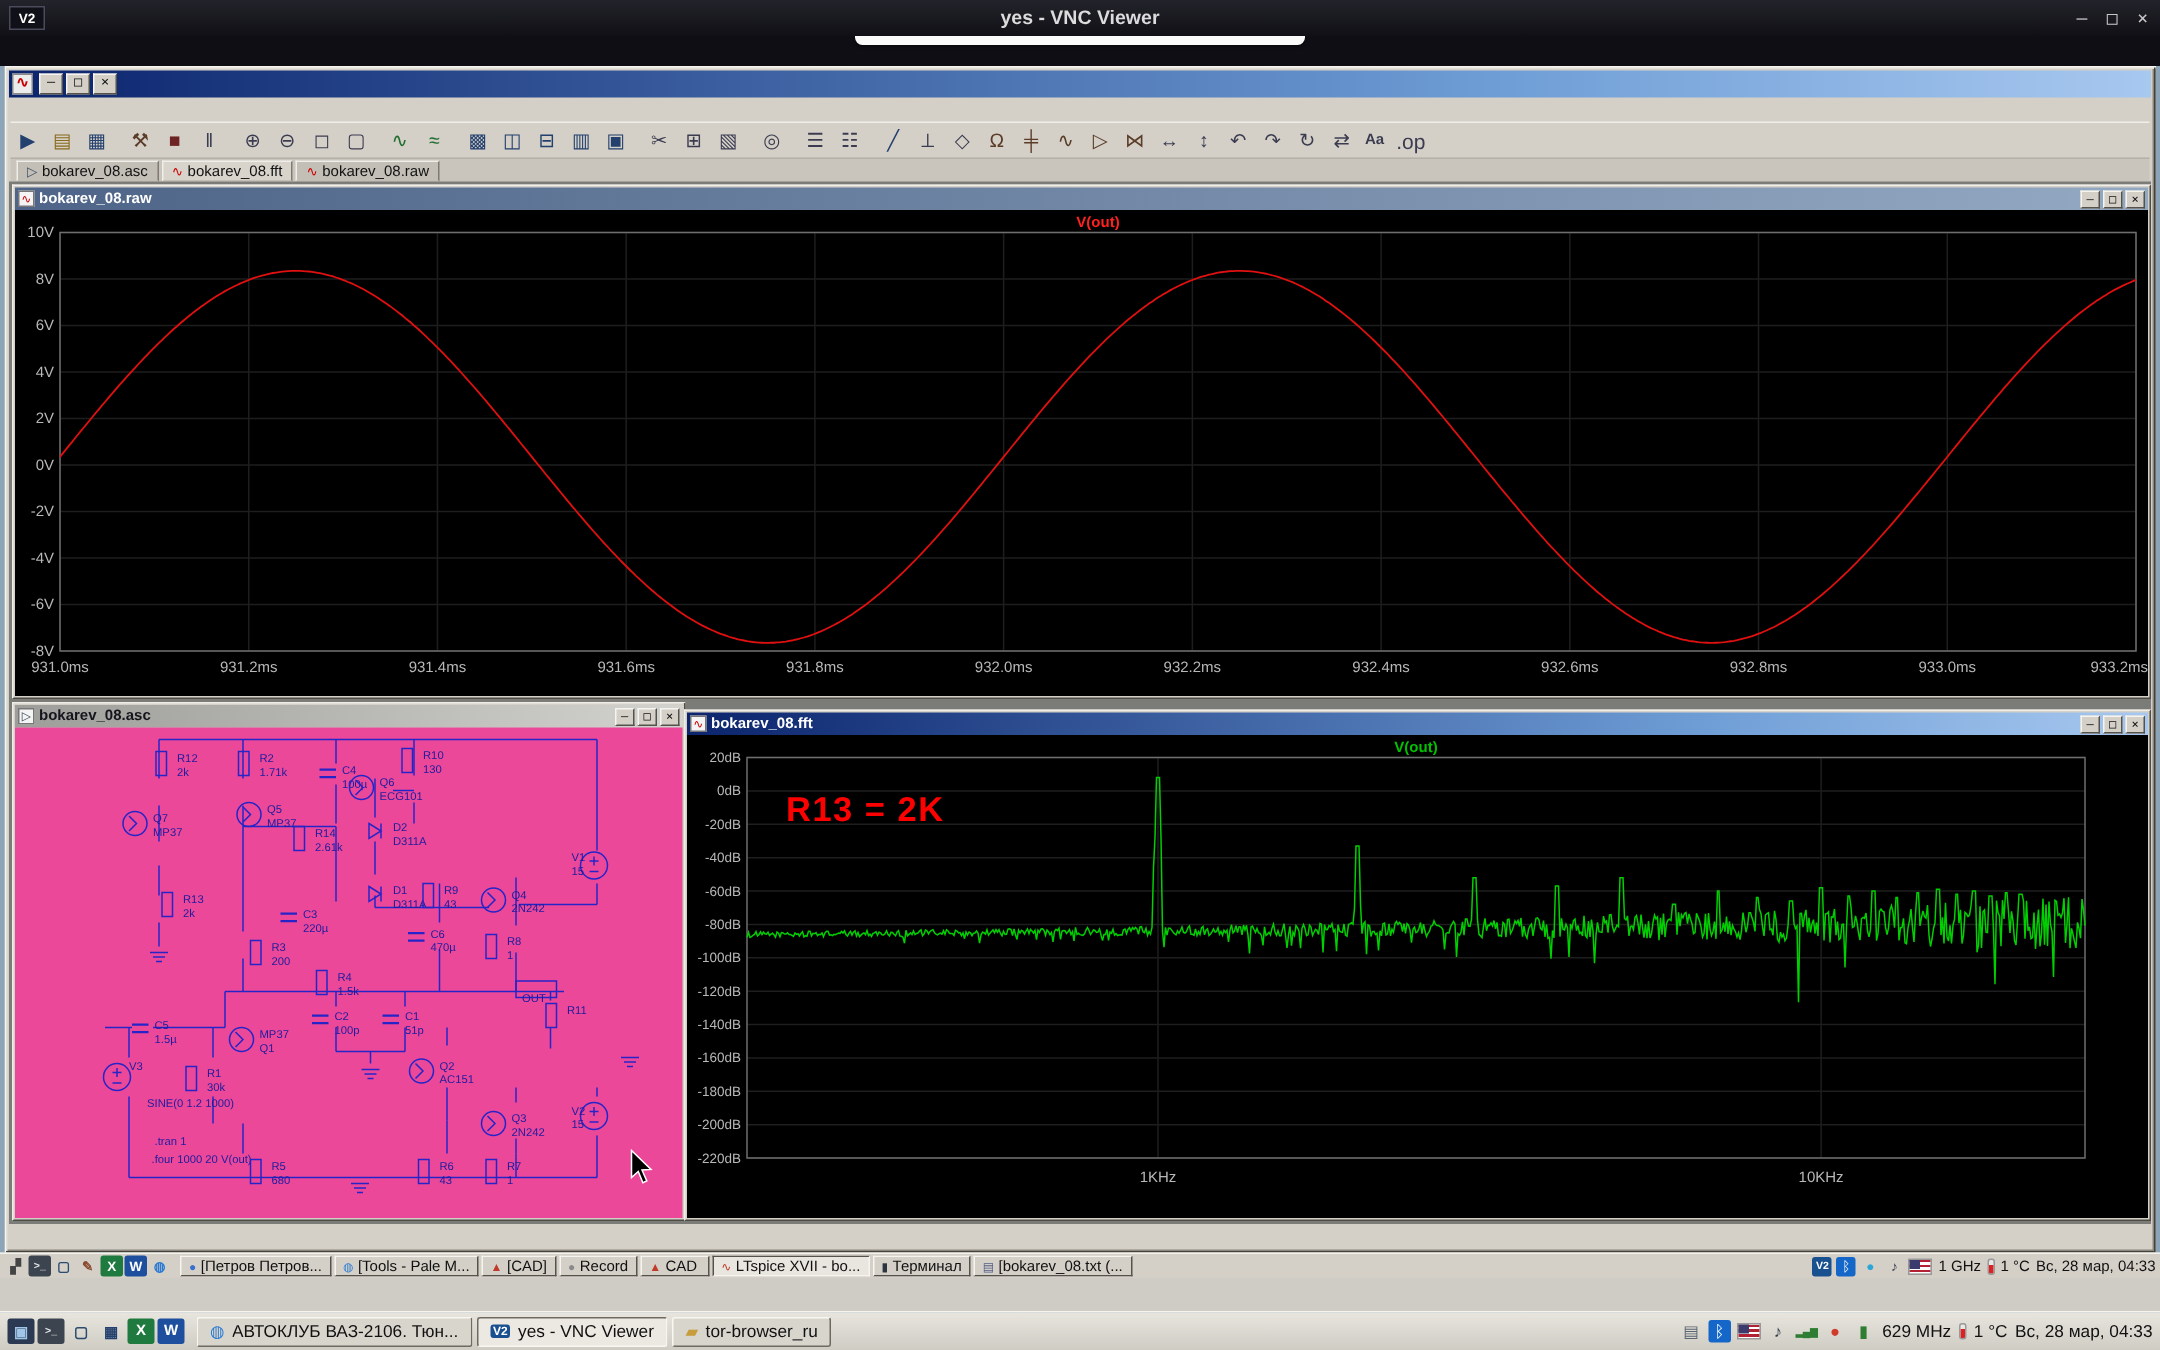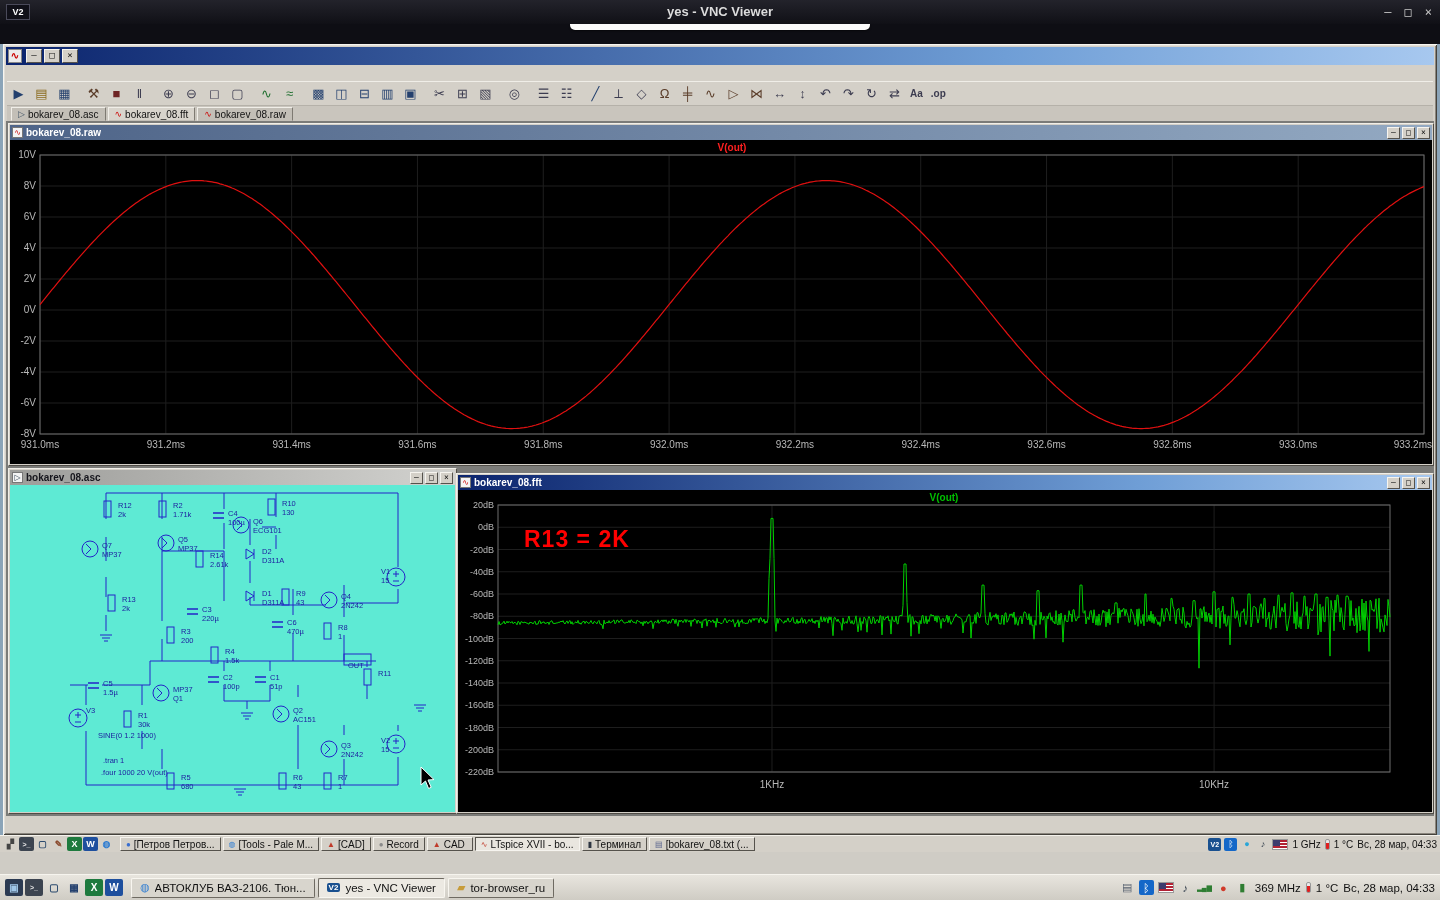--- a/index.html
+++ b/index.html
@@ -37,21 +37,21 @@
 .grad-active{background:linear-gradient(90deg,#0b246d,#6f9ed6 70%,#a7c8ef);}
 .grad-inactive{background:linear-gradient(90deg,#4e6488,#93a9c2);}
 .grad-light{background:linear-gradient(90deg,#9d9d9a,#d2d2cf);}
 .cw-title-text{font-size:10px;font-weight:bold;color:#fff;flex:1;white-space:nowrap;overflow:hidden;}
 .grad-light .cw-title-text{color:#15151c;}
 .cw-ico{width:11px;height:11px;background:#f4f4f4;border:1px solid #777;font-size:8px;line-height:9px;text-align:center;}
 .cw-ico.wave{color:#c00;}
 .cw-ico.sch{color:#345;}
 .cw-body{position:absolute;left:1px;right:1px;top:16px;bottom:1px;overflow:hidden;}
 .cw-body.black{background:#000;}
-.cw-body.schem{background:#5eead4;text-decoration:underline;}
+.cw-body.schem{background:#ec4899;text-decoration:underline;}
 #fft-anno{position:absolute;left:66px;top:36px;font-size:23px;font-weight:bold;color:#f00;letter-spacing:1px;}
 #status-bar{position:absolute;left:3px;right:3px;bottom:3px;height:16px;background:#d4d0c8;}
 .status-inset{position:absolute;left:2px;right:2px;top:1px;bottom:1px;border:1px solid;border-color:#8a867e #f6f4ef #f6f4ef #8a867e;font-size:10.5px;color:#111;padding:0 4px;line-height:12px;}
 #cursor{position:absolute;left:420px;top:766px;z-index:60;}
 
 #remote-taskbar{position:absolute;left:0;top:835px;width:1440px;height:17px;background:#d4d0c8;border-top:1px solid #f4f2ec;display:flex;align-items:center;padding:0 3px;z-index:40;}
 #rt-launchers{display:flex;align-items:center;gap:1px;}
 .launcher{width:15px;height:14px;font-size:9px;font-weight:bold;display:flex;align-items:center;justify-content:center;border-radius:2px;color:#333;}
 #rt-tasks{display:flex;align-items:center;gap:2px;margin-left:6px;flex:1;overflow:hidden;}
 .rtask{height:14px;display:flex;align-items:center;gap:3px;padding:0 5px;font-size:10px;background:#d4d0c8;border:1px solid;border-color:#f6f4ef #55524c #55524c #f6f4ef;white-space:nowrap;overflow:hidden;max-width:132px;min-width:46px;color:#111;}
@@ -141,21 +141,21 @@
       <div class="tbtn" style="color: rgb(90, 60, 40);">∿</div>
       <div class="tbtn" style="color: rgb(90, 60, 40);">▷</div>
       <div class="tbtn" style="color: rgb(90, 60, 40);">⋈</div>
       <div class="tbtn">↔</div>
       <div class="tbtn">↕</div>
       <div class="tbtn">↶</div>
       <div class="tbtn">↷</div>
       <div class="tbtn">↻</div>
       <div class="tbtn">⇄</div>
       <div class="tbtn" style="font-size: 10px; width: auto; padding: 0px 4px; font-weight: bold;">Aa</div>
-      <div class="tbtn" style="font-size: 10px; width: auto; padding: 0px 4px; font-weight: bold; text-align: right;">.op</div>
+      <div class="tbtn" style="font-size: 14px; width: auto; padding: 0px 4px; font-weight: normal; text-align: right;">.op</div>
     </div>
   <div id="tab-bar">
       <div class="tab">
         <div class="tabico sch">▷</div>
         <div class="tablabel">bokarev_08.asc</div>
       </div>
       <div class="tab active">
         <div class="tabico wave">∿</div>
         <div class="tablabel">bokarev_08.fft</div>
       </div>
@@ -557,18 +557,18 @@
   <div id="ht-tray">
     <div id="ht-tray-icons" style="display:flex;gap:4px;align-items:center;">
         <div class="trayico" style="color: rgb(90, 100, 114);">▤</div>
         <div class="trayico" style="background: rgb(20, 103, 200); color: rgb(255, 255, 255);">ᛒ</div>
         <div class="usflag"></div>
         <div class="trayico" style="color: rgb(53, 64, 78);">♪</div>
         <div class="trayico" style="color: rgb(46, 125, 50); font-size: 7px; font-weight: bold;">▂▄▆</div>
         <div class="trayico" style="color: rgb(208, 58, 42);">●</div>
         <div class="trayico" style="color: rgb(46, 125, 50);">▮</div>
       </div>
-    <span class="tray-text">369 MHz</span>
+    <span class="tray-text">629 MHz</span>
     <span class="thermo"></span>
     <span class="tray-text">1 °C</span>
     <span class="tray-text">Вс, 28 мар, 04:33</span>
   </div>
 </div>
 
 </body></html>

